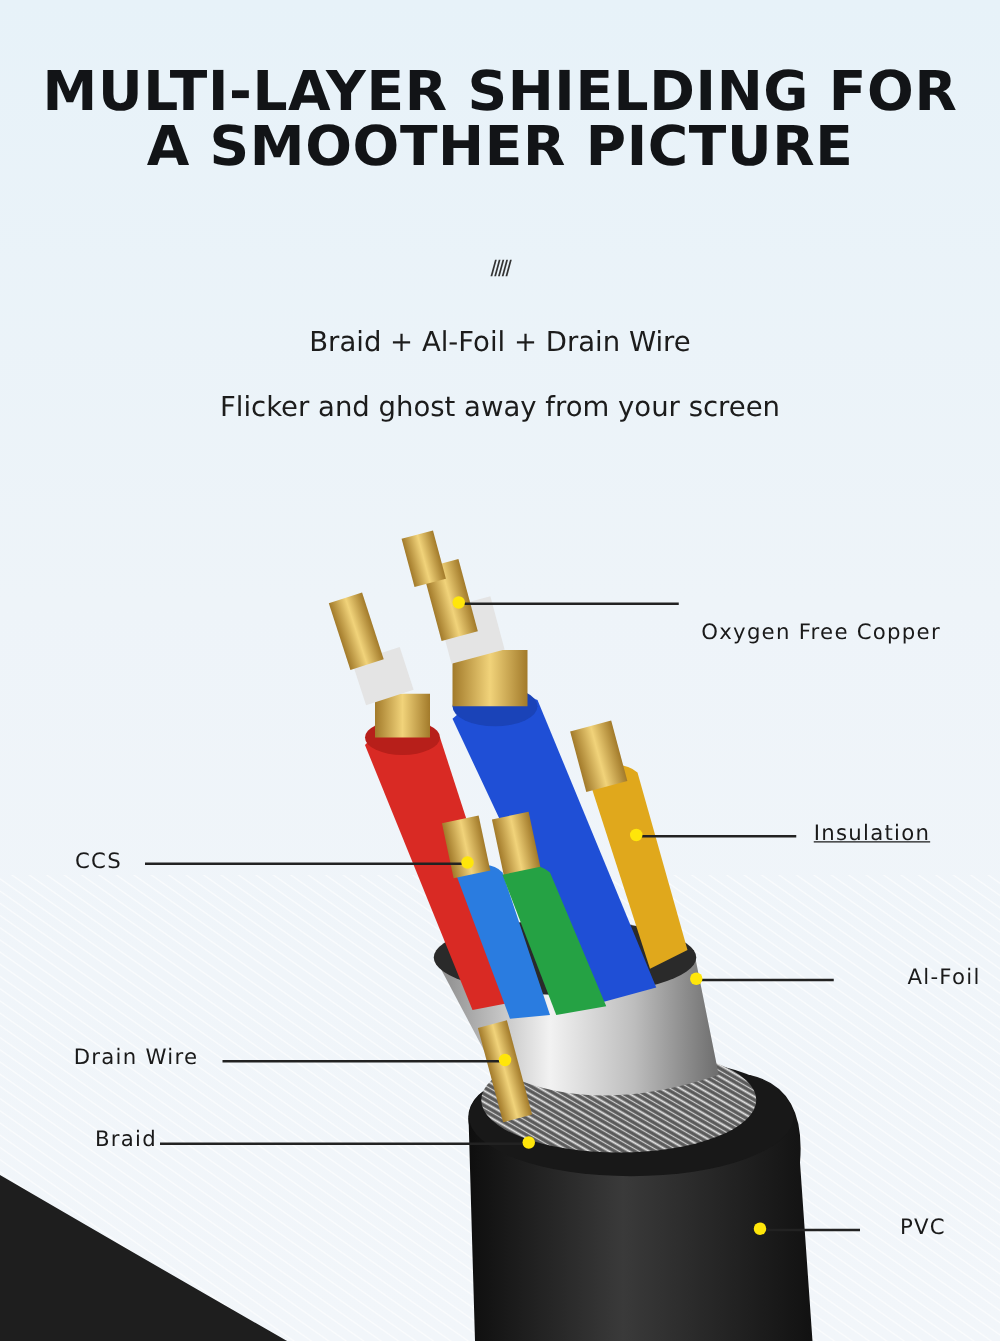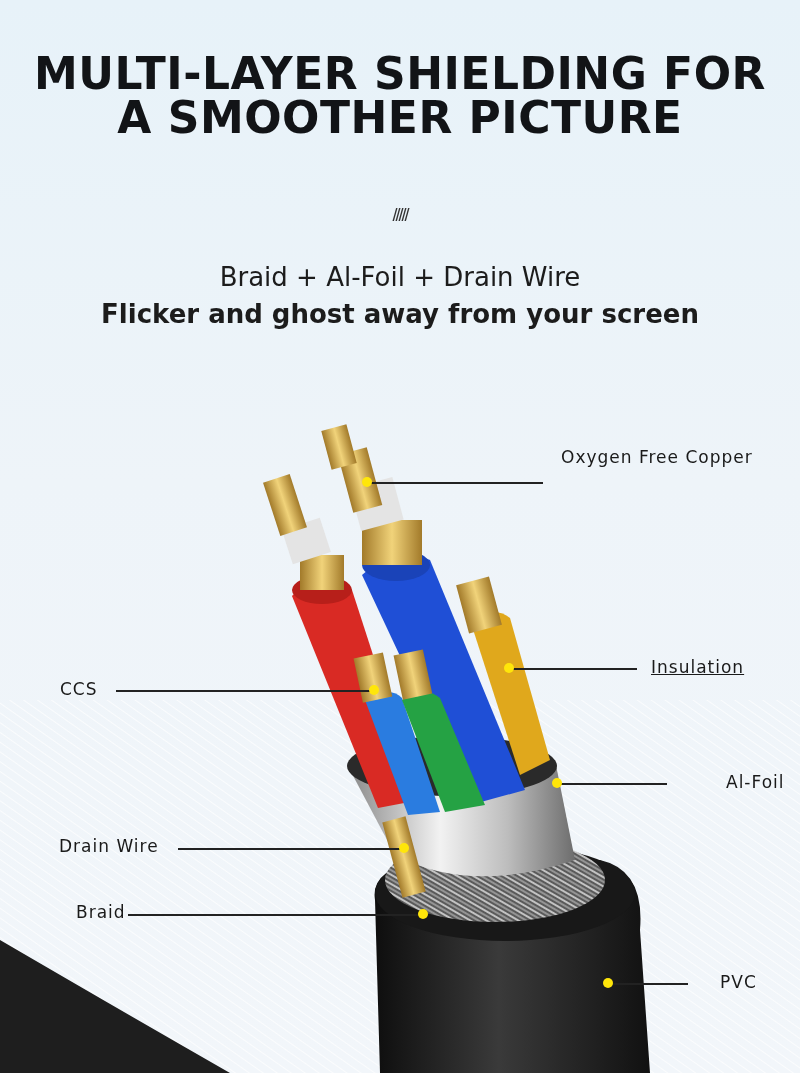--- a/index.html
+++ b/index.html
@@ -20,24 +20,24 @@
     font-size:44px; line-height:50px; letter-spacing:0.5px; color:#121417;
   }
   .title.l1 { top:49px; }
   .title.l2 { top:93px;text-align:center; }
   .slashes {
     position:absolute; top:205px; left:0; width:800px; text-align:center;
     font-size:18px; letter-spacing:-2px; color:#333;
   }
   .sub {
     position:absolute; left:0; width:800px; text-align:center;
-    font-family: "DejaVu Sans", sans-serif; font-size:26px; color:#1c1c1c;
+    font-family: "DejaVu Sans", sans-serif; font-size:22px; color:#1c1c1c;
   }
   .sub.l1 { top:262px; }
-  .sub.l2 { top:299px;font-weight:bold; }
+  .sub.l2 { top:314px; }
   .label {
     position:absolute; font-family:"DejaVu Sans", sans-serif;
     font-size:17px; letter-spacing:1px; color:#1a1a1a;
   }
   .line { position:absolute; height:1.5px; background:#222; }
   .dot {
     position:absolute; width:10px; height:10px; border-radius:50%;
     background:#ffe60a; margin-left:-5px; margin-top:-5px;
   }
   svg.cable { position:absolute; left:0; top:0; }
@@ -108,21 +108,21 @@
   <rect x="358" y="655" width="30" height="45" fill="url(#copperG)" transform="rotate(-12 373 678)"></rect>
 
   <path d="M402,700 Q425,685 440,698 L485,805 L445,812 Z" fill="#25a244"></path>
   <rect x="398" y="652" width="30" height="45" fill="url(#copperG)" transform="rotate(-12 413 675)"></rect>
 
   <rect x="392" y="818" width="24" height="78" fill="url(#copperG)" transform="rotate(-15 404 857)"></rect>
 </svg>
 
 <div class="line" style="left:368px; top:482px; width:175px;"></div>
 <div class="dot" style="left:367px; top:482px;"></div>
-<div class="label" style="left:561px; top:447px;">Oxygen Free Copper</div>
+<div class="label" style="left:561px; top:496px;">Oxygen Free Copper</div>
 
 <div class="line" style="left:510px; top:668px; width:127px;"></div>
 <div class="dot" style="left:509px; top:668px;"></div>
 <div class="label" style="left:651px; top:657px;text-decoration:underline;">Insulation</div>
 
 <div class="line" style="left:116px; top:690px; width:258px;"></div>
 <div class="dot" style="left:374px; top:690px;"></div>
 <div class="label" style="left:60px; top:679px;">CCS</div>
 
 <div class="line" style="left:557px; top:783px; width:110px;"></div>

